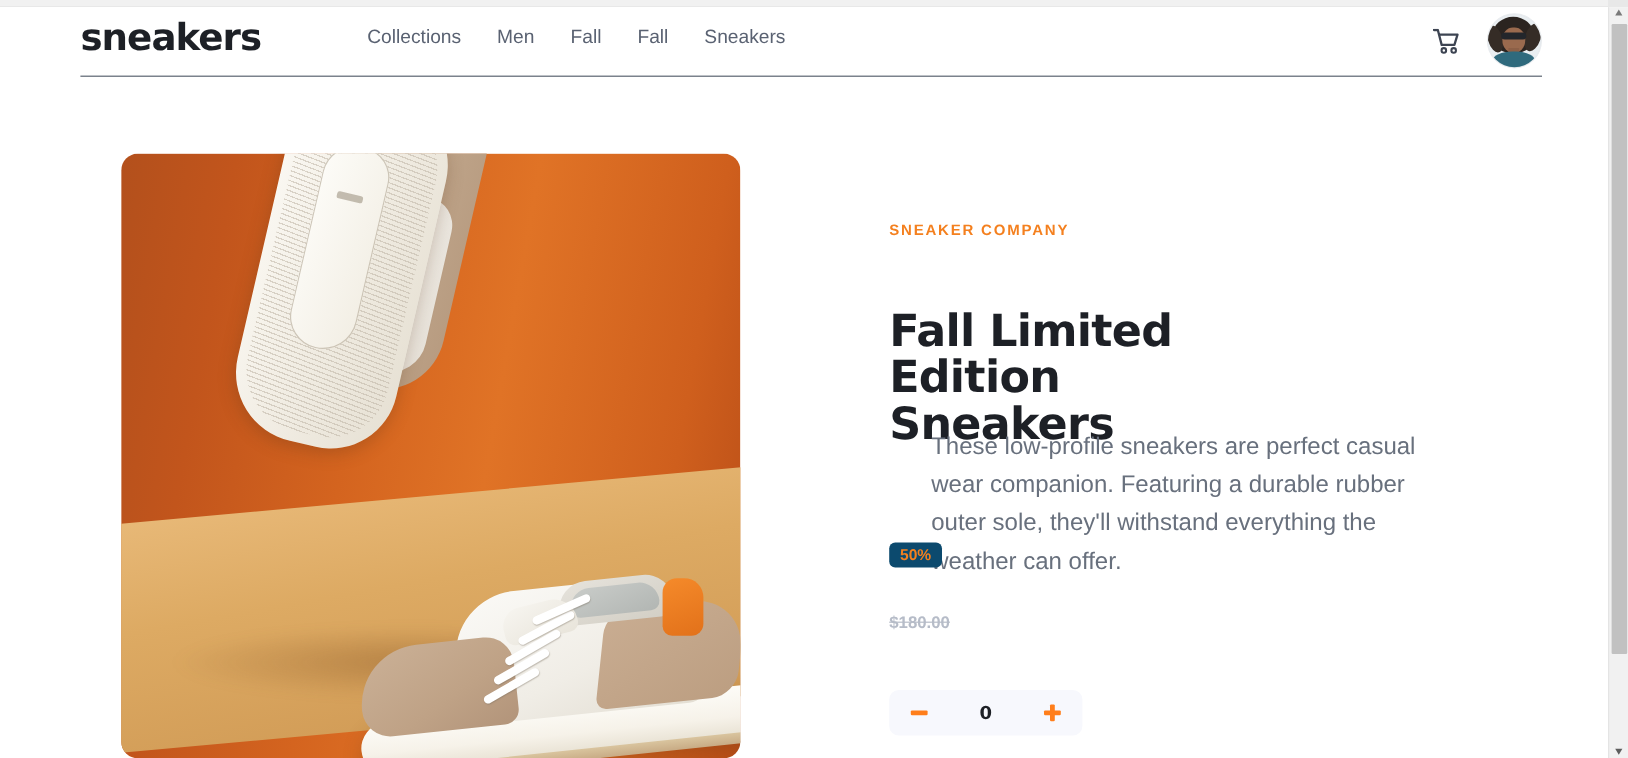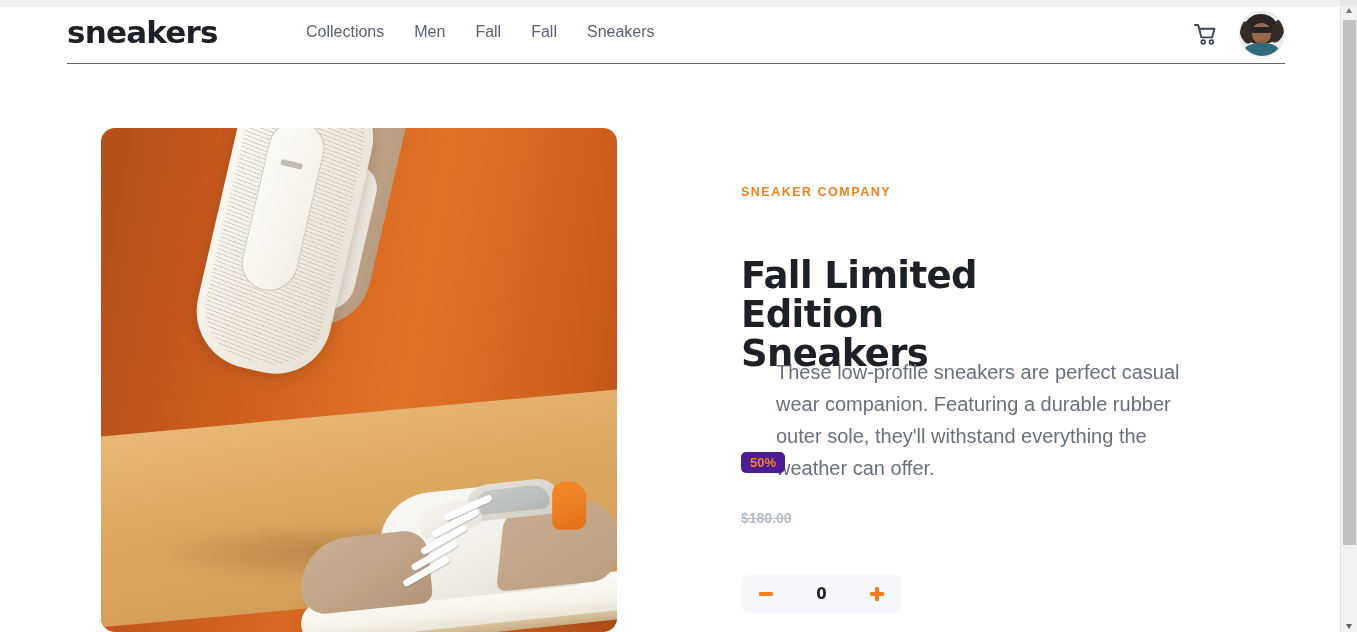--- a/index.html
+++ b/index.html
@@ -283,21 +283,21 @@
     gap: 16px;
   }
   .price-now {
     font-size: 27px;
     font-weight: bold;
     letter-spacing: -0.4px;
     color: #1d2026;
     font-family: "DejaVu Sans", sans-serif;
   }
   .discount-badge {
-    background: #4c1d95;
+    background: #0c4a6e;
     color: #f4801f;
     font-size: 13px;
     font-weight: bold;
     padding: 4px 9px;
     border-radius: 5px;
     line-height: 1;
   }
   .price-old {
     position: absolute; top: 504px; left: 0;
     font-size: 14px;

